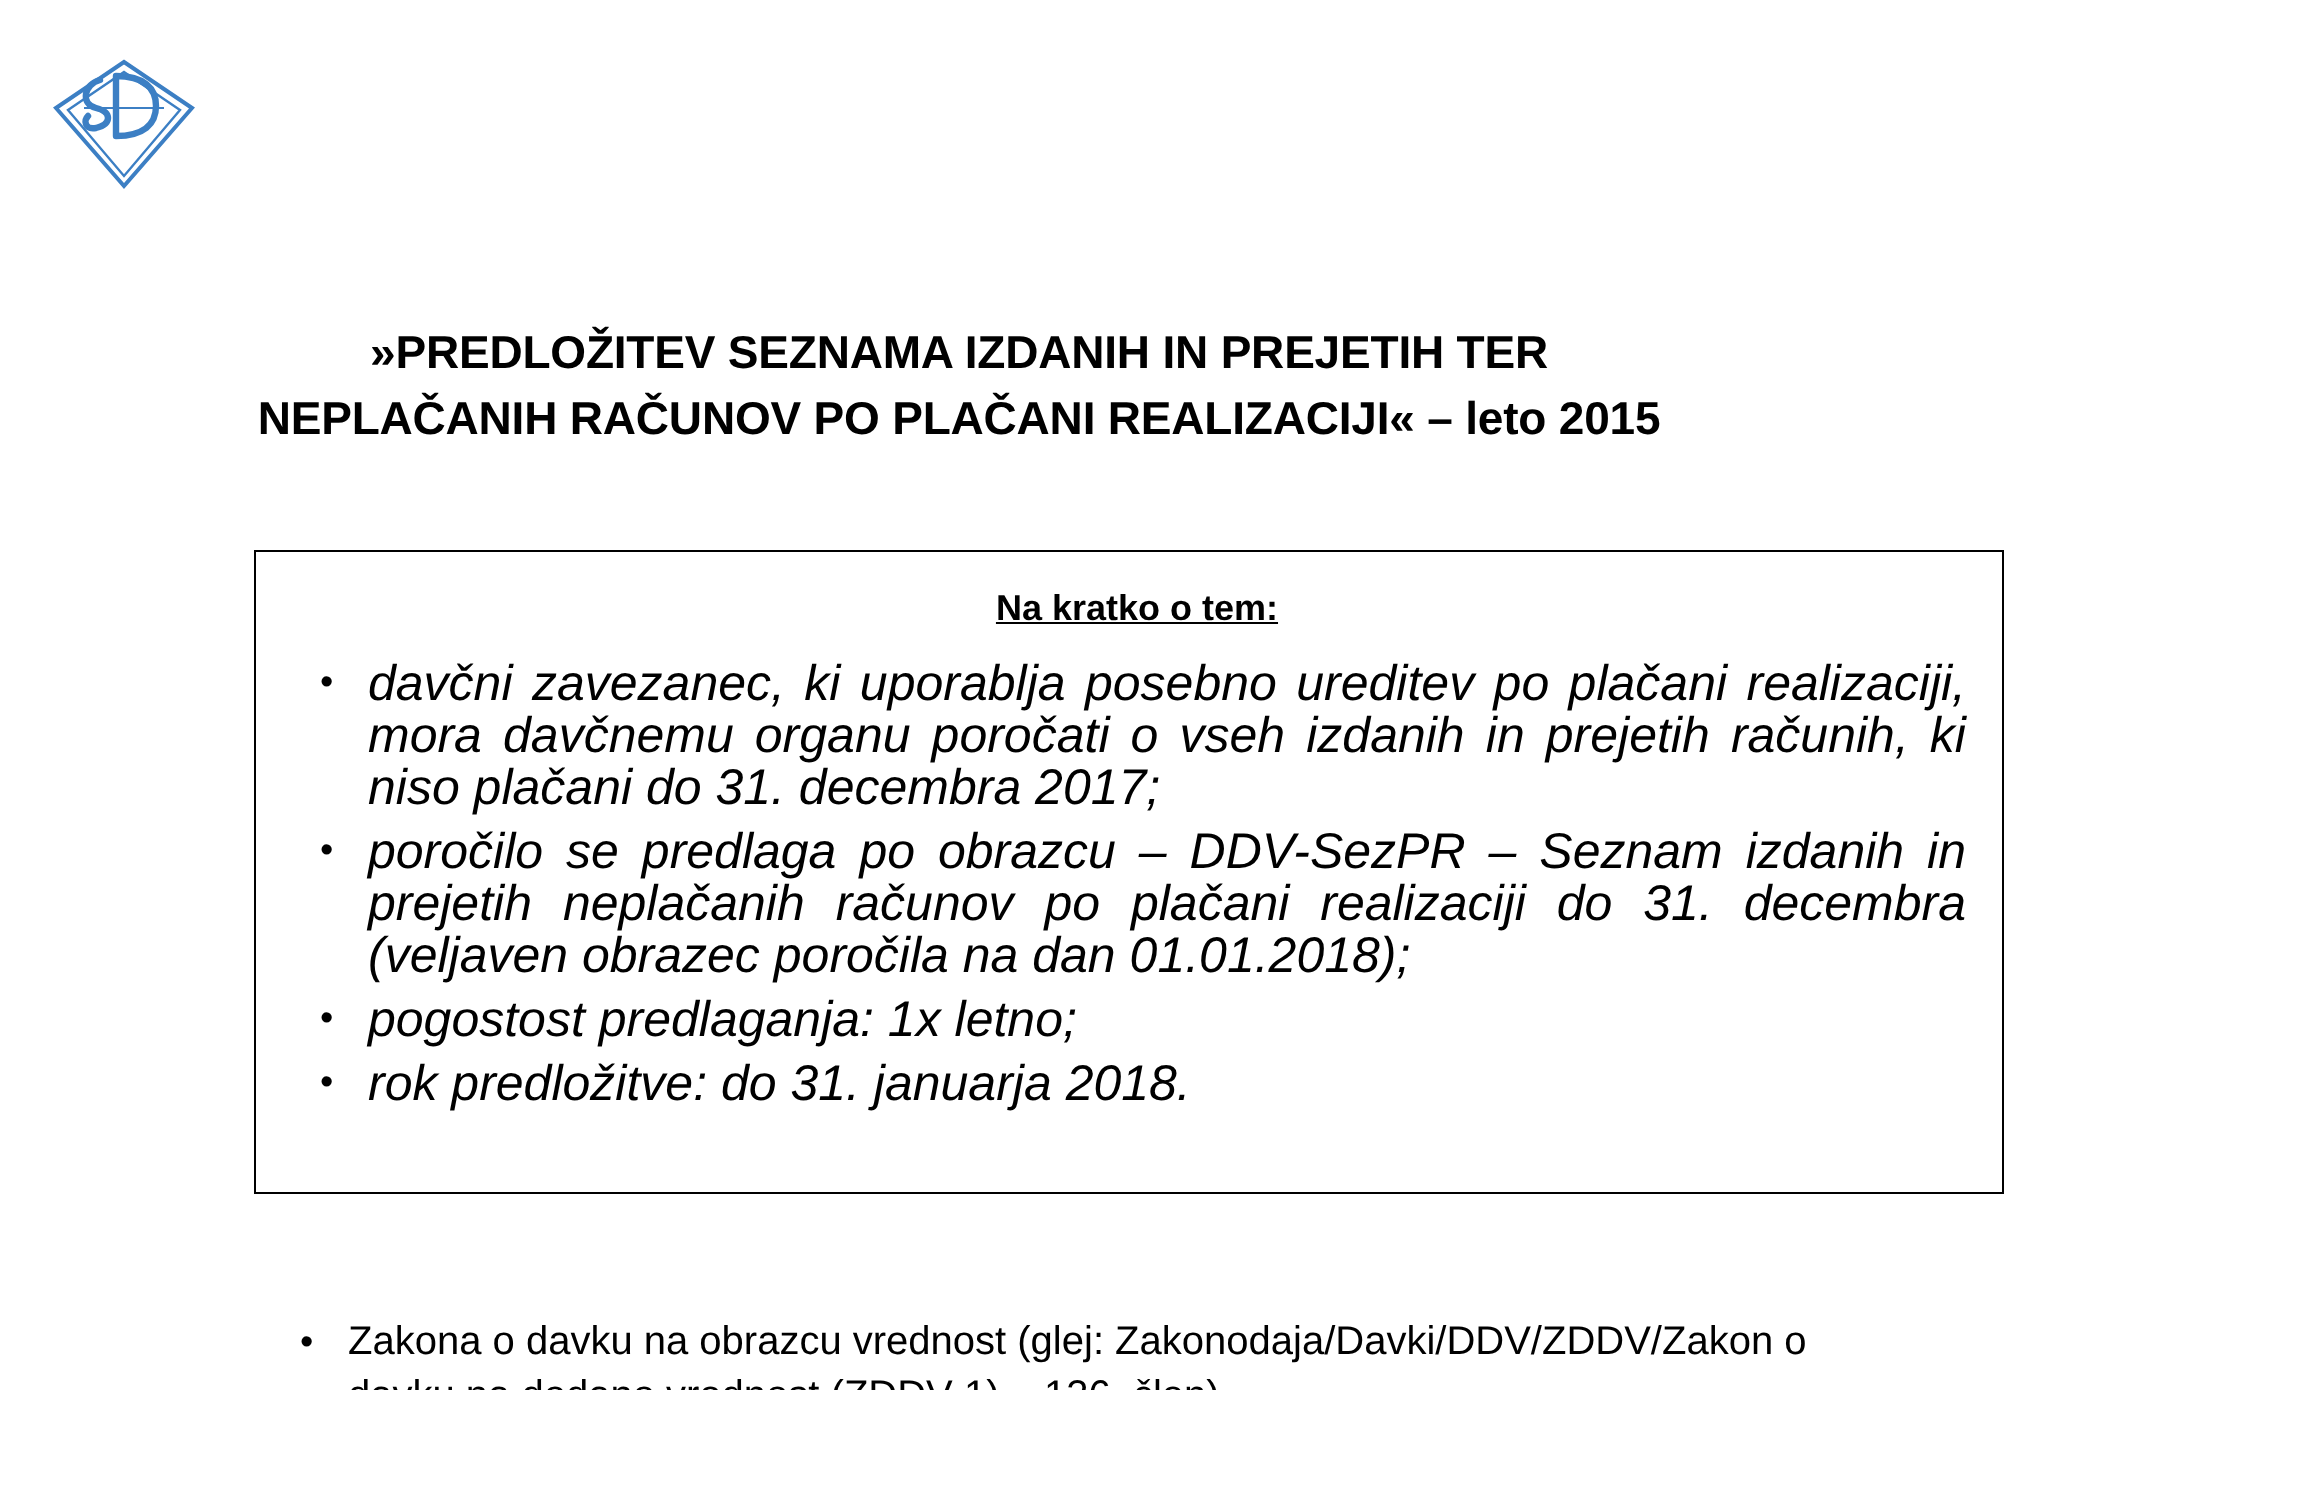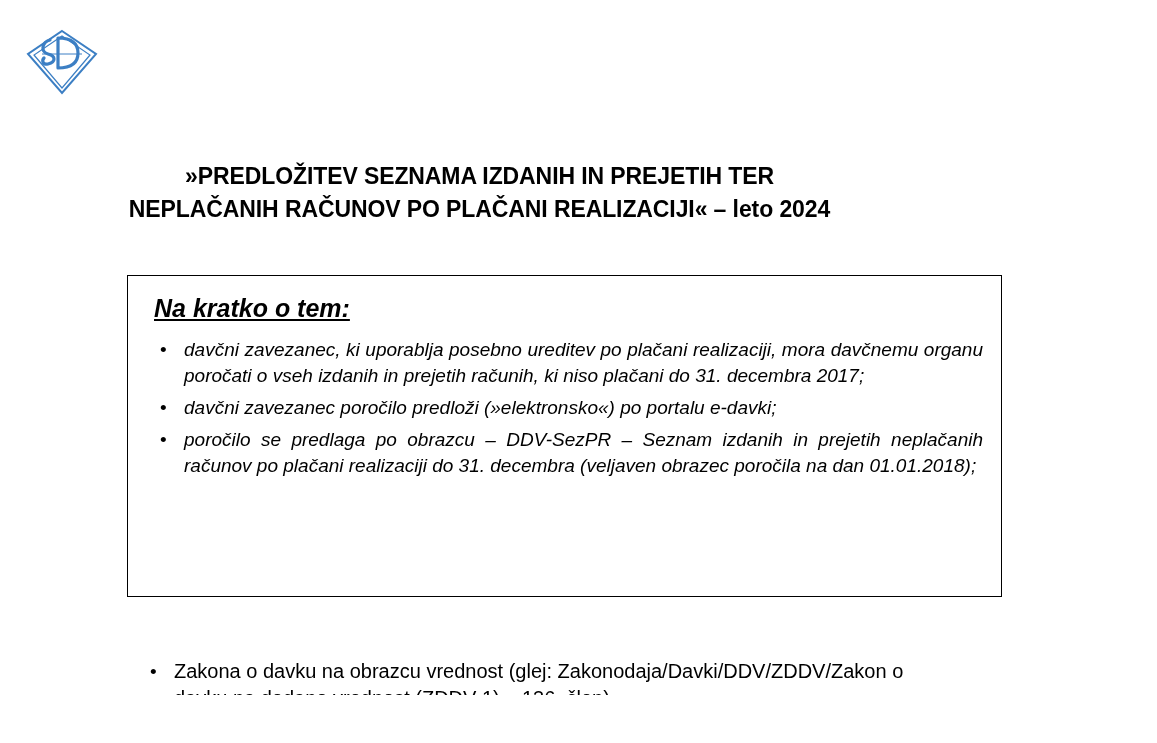--- a/index.html
+++ b/index.html
@@ -44,36 +44,36 @@
     position: absolute;
     left: 127px;
     top: 275px;
     width: 875px;
     height: 322px;
     border: 1.5px solid #000;
     box-sizing: border-box;
     padding: 14px 18px 0 18px;
   }
   .summary-heading {
-    font-style: italic;
     font-weight: bold;
-    font-size: 25px;
+    font-size: 18px;
     text-decoration: underline;
     margin: 4px 0 14px 8px;
+    text-align: center;
   }
   ul.bullets {
     list-style: none;
     margin: 0;
     padding: 0;
   }
   ul.bullets > li {
     position: relative;
     padding-left: 38px;
     font-style: italic;
-    font-size: 19px;
+    font-size: 25px;
     line-height: 26px;
     text-align: justify;
     margin-bottom: 6px;
   }
   ul.bullets > li::before {
     content: "\2022";
     position: absolute;
     left: 14px;
     top: 0;
     font-size: 19px;
@@ -125,29 +125,30 @@
     <polygon points="40,3 74,26 40,65 6,26" fill="#ffffff" stroke="#3c7fc4" stroke-width="2"></polygon>
     <polygon points="40,8 68,27 40,60 12,27" fill="none" stroke="#3c7fc4" stroke-width="1.2"></polygon>
     <path d="M20 26 L60 26" stroke="#3c7fc4" stroke-width="1"></path>
     <path d="M28 12 C20 14, 18 24, 26 26 C34 28, 34 34, 26 36 C20 37, 20 32, 22 30" fill="none" stroke="#3c7fc4" stroke-width="3.2" stroke-linecap="round"></path>
     <path d="M36 10 L36 40 C50 40, 56 34, 56 25 C56 16, 50 10, 36 10 Z" fill="none" stroke="#3c7fc4" stroke-width="3.2" stroke-linejoin="round"></path>
   </svg>
 </div>
 
 <div class="title-block">
   <span class="title-line">»PREDLOŽITEV SEZNAMA IZDANIH IN PREJETIH TER</span>
-  <span class="title-line">NEPLAČANIH RAČUNOV PO PLAČANI REALIZACIJI« – leto 2024</span>
+  <span class="title-line">NEPLAČANIH RAČUNOV PO PLAČANI REALIZACIJI« – leto 2015</span>
 </div>
 
 <div class="summary-box">
   <div class="summary-heading">Na kratko o tem:</div>
   <ul class="bullets">
     <li>davčni zavezanec, ki uporablja posebno ureditev po plačani realizaciji, mora davčnemu organu poročati o vseh izdanih in prejetih računih, ki niso plačani do 31. decembra 2017;</li>
-    <li>davčni zavezanec poročilo predloži (»elektronsko«) po portalu e-davki;</li>
     <li class="gap-before">poročilo se predlaga po obrazcu – DDV-SezPR – Seznam izdanih in prejetih neplačanih računov po plačani realizaciji do 31. decembra (veljaven obrazec poročila na dan 01.01.2018);</li>
+    <li class="nojustify">pogostost predlaganja: 1x letno;</li>
+    <li class="nojustify">rok predložitve: do 31. januarja 2018.</li>
   </ul>
 </div>
 
 <div class="bottom-block">
   <p class="bottom-para">
   </p>
   <ul class="bottom-bullets">
     <li>Zakona o davku na obrazcu vrednost (glej: Zakonodaja/Davki/DDV/ZDDV/Zakon o</li>
   </ul>
   <div class="cut-line">davku na dodano vrednost (ZDDV-1) – 136. člen)</div>

